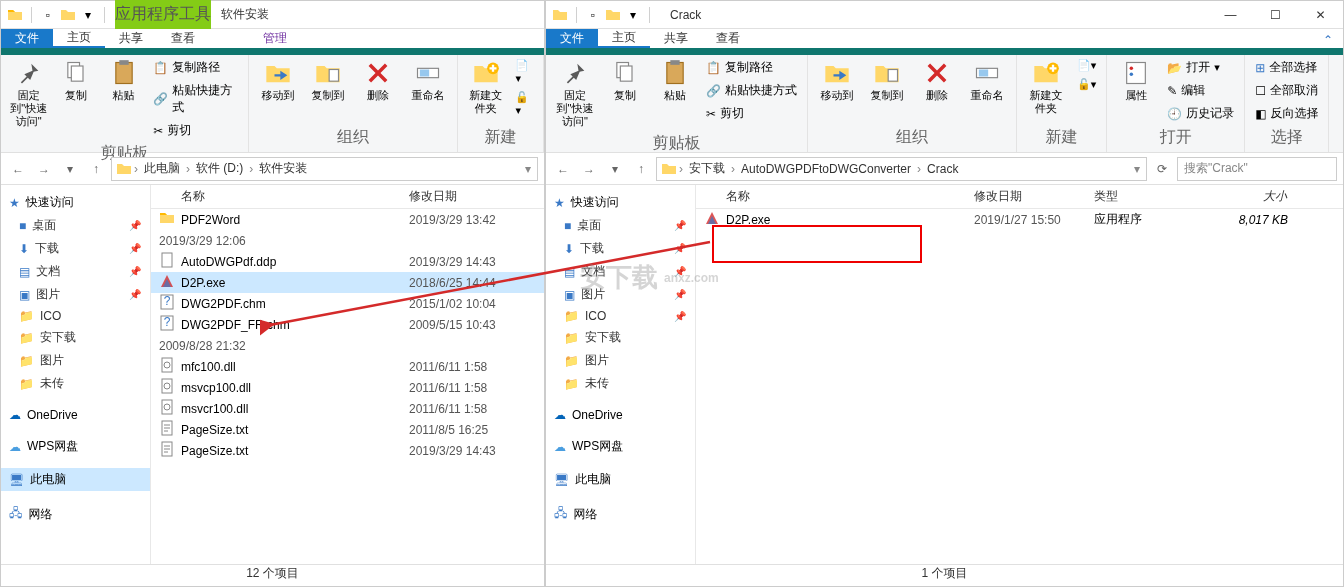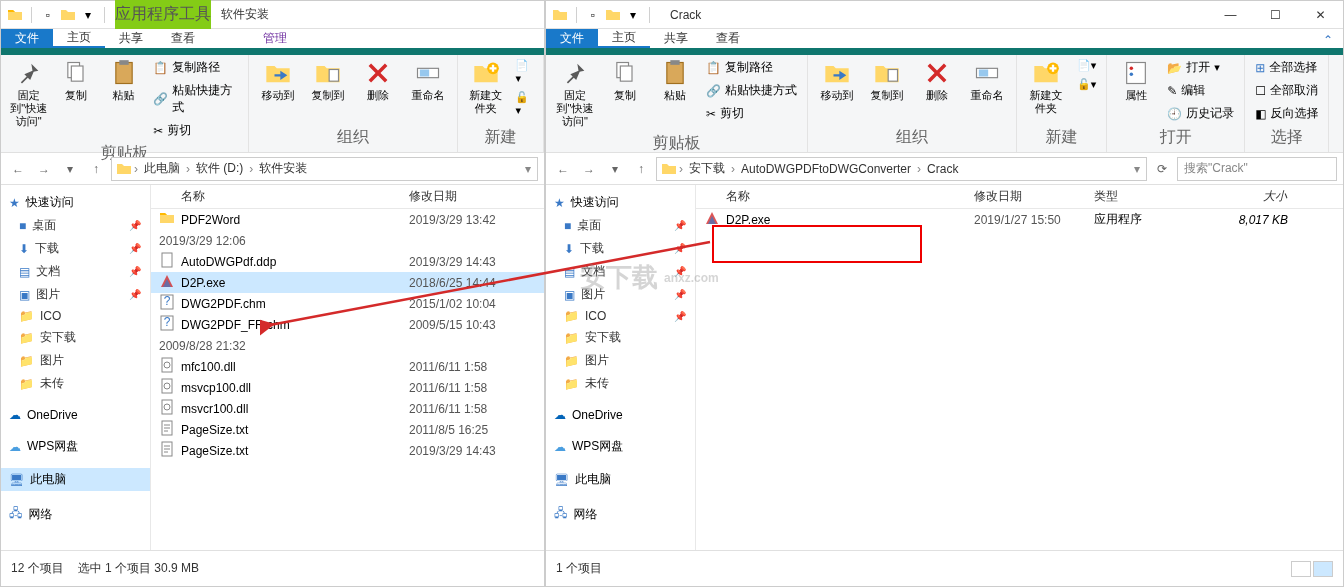--- a/index.html
+++ b/index.html
@@ -45,21 +45,21 @@
 .col{padding:0 8px;color:#333;border-right:1px solid transparent;}
 .col-name{width:250px;}
 .col-name-r{width:270px;}
 .col-date{width:120px;}
 .col-type{width:110px;}
 .col-size{width:100px;text-align:right;font-style:italic;}
 .file-row{display:flex;height:21px;align-items:center;}
 .file-row.sel{background:#cce8ff;}
 .cell{padding:0 8px;display:flex;align-items:center;gap:6px;}
 .cell.c-date{color:#555;}
-.status{height:36px;border-top:1px solid #e0e0e0;display:flex;align-items:center;padding:0 10px;gap:14px;font-size:11px;color:#333;}
+.status{height:22px;border-top:1px solid #e0e0e0;display:flex;align-items:center;padding:0 10px;gap:14px;font-size:11px;color:#333;flex-direction:column;}
 .red-box{position:absolute;border:2px solid #e00;pointer-events:none;}
 .arrow-svg{position:absolute;pointer-events:none;}
 .watermark{position:absolute;left:580px;top:260px;opacity:0.35;font-size:20px;color:#888;font-weight:bold;display:flex;align-items:center;gap:6px;}
 .vmode{margin-left:auto;display:flex;gap:2px;}
 .vmode span{width:20px;height:16px;border:1px solid #ccc;}
 </style>
 </head>
 <body>
 
 <div class="window win-left">

